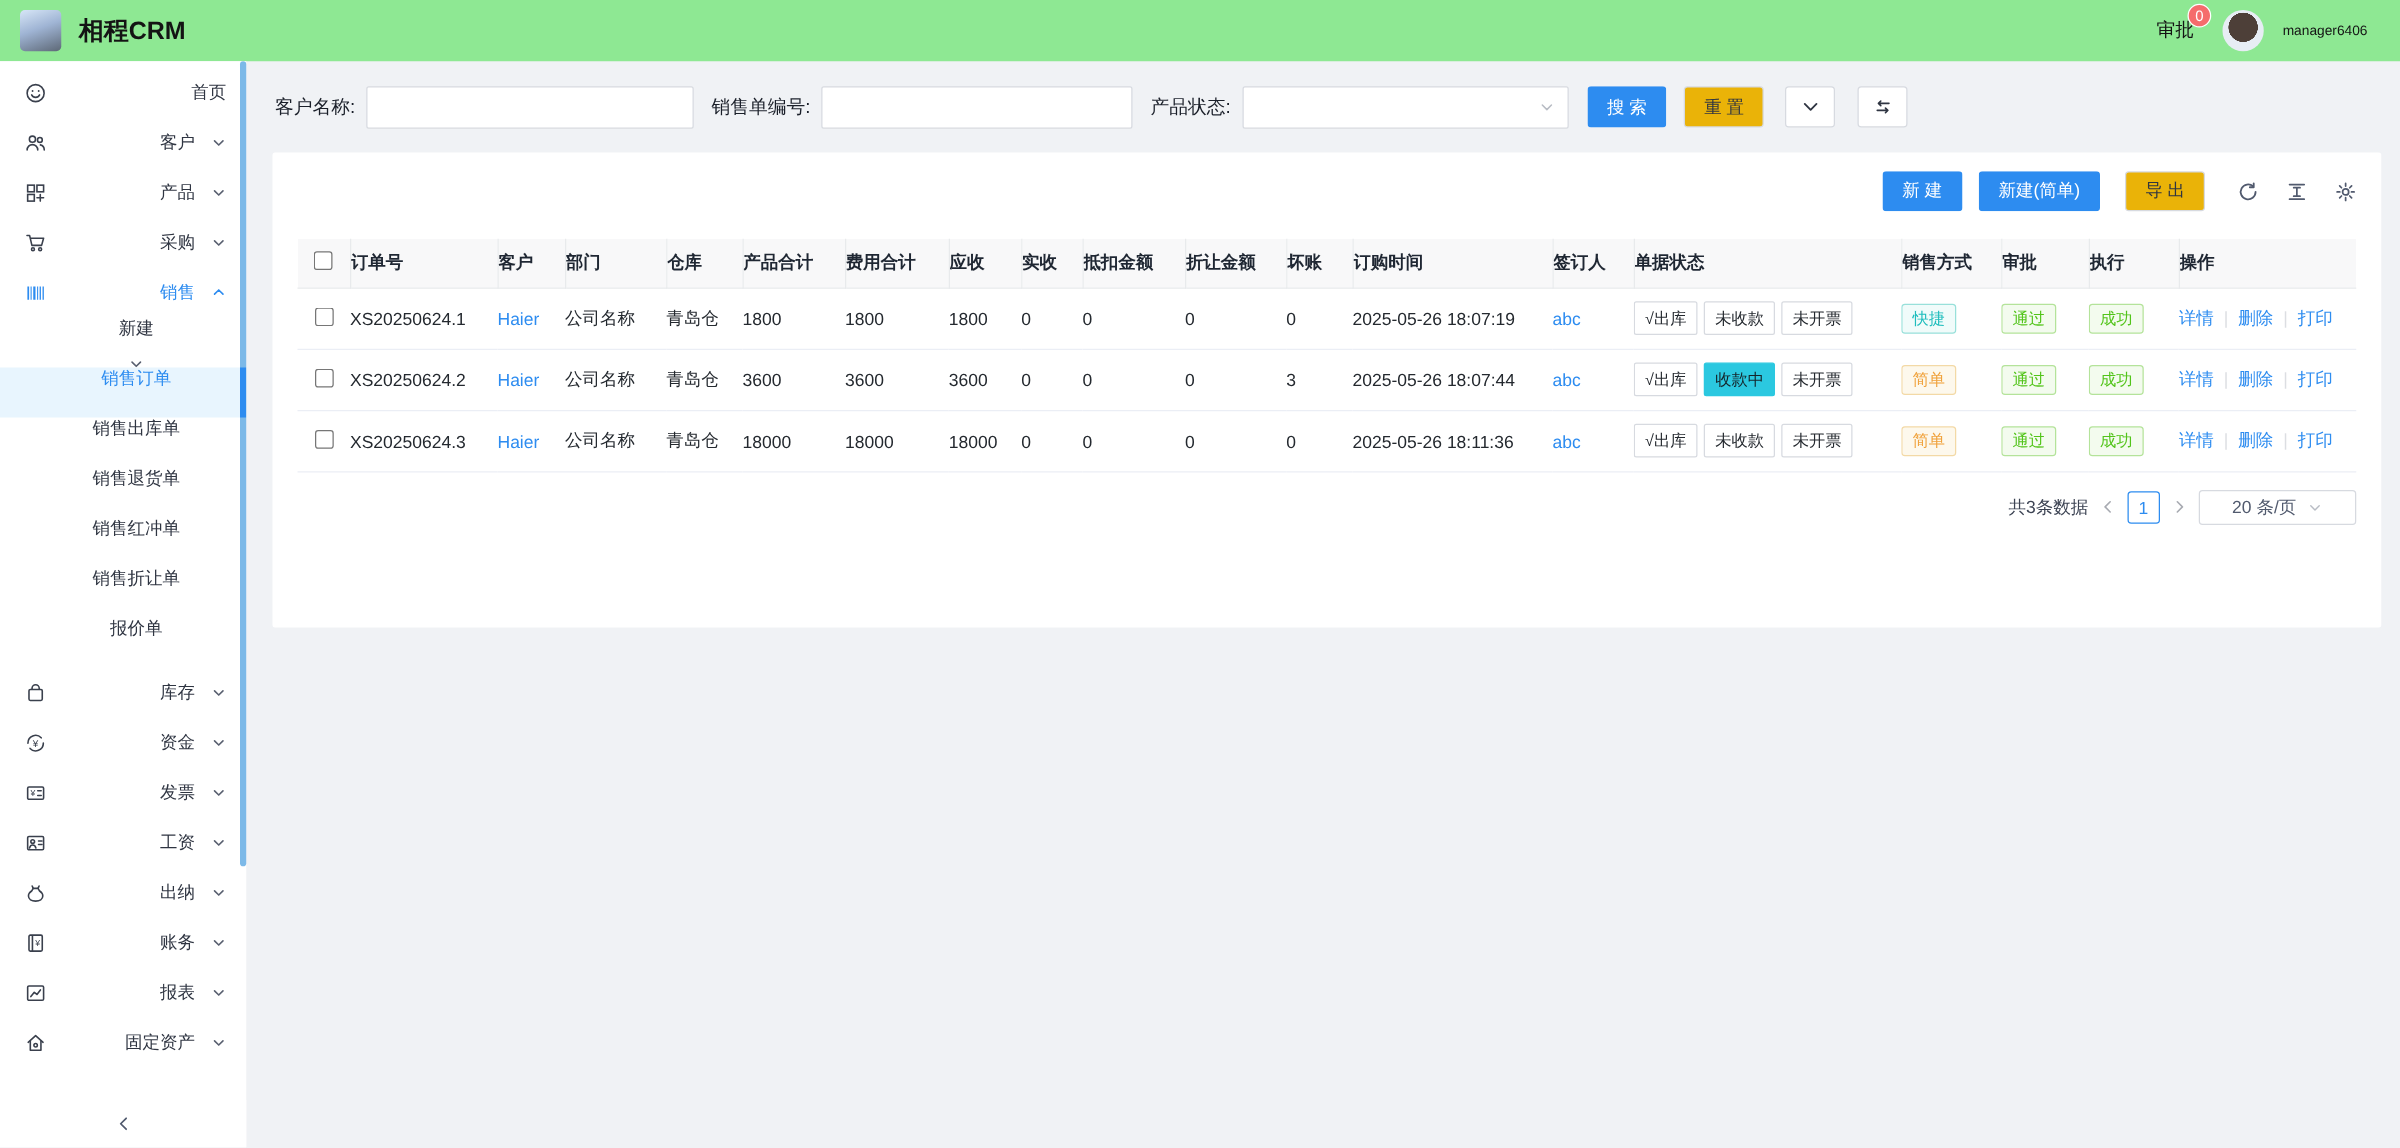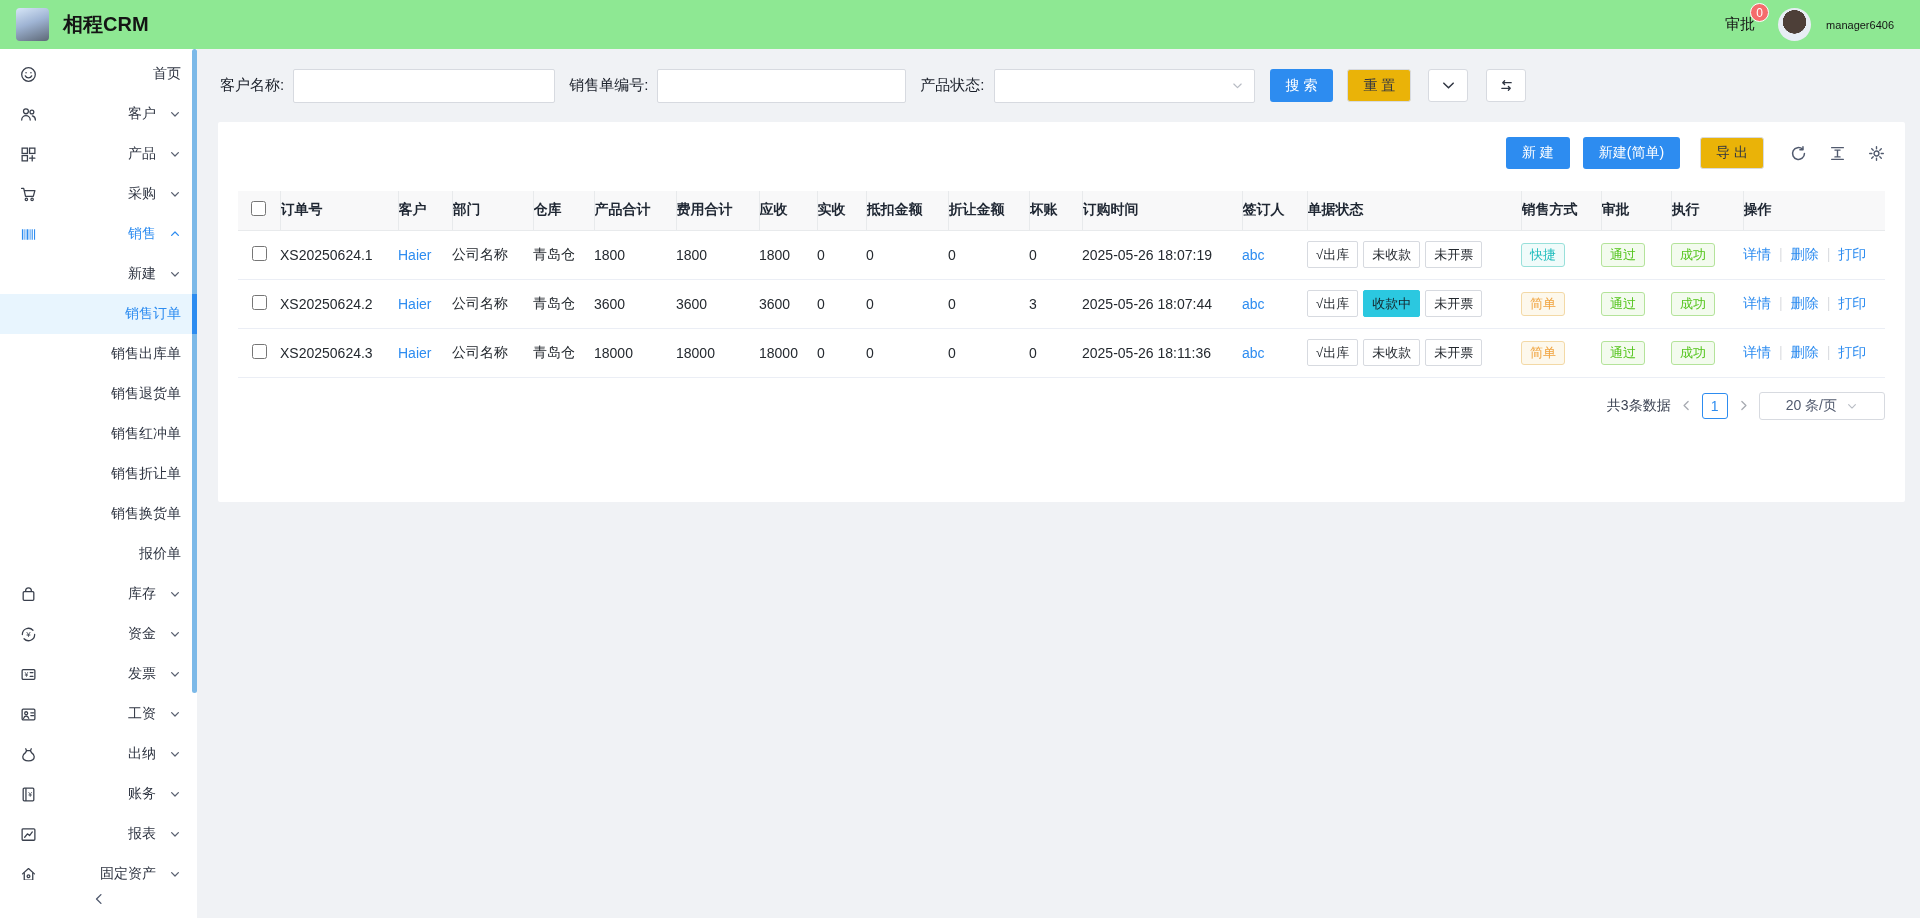--- a/index.html
+++ b/index.html
@@ -29,21 +29,21 @@
     flex-direction:column; flex-shrink:0; }
   .menu { flex:1; overflow:hidden; padding-top:5px; }
   .menu-item { height:40px; display:flex; align-items:center; gap:13px;
     padding:0 16px 0 20px; font-size:14px; color:#2f3542; cursor:pointer; }
   .mi-icon { display:flex; width:17px; justify-content:center; color:#3a404d; }
   .mi-label { flex:1; white-space:nowrap;text-align:right; }
   .chev { display:flex; color:#596070; }
   .chev.up svg { transform:rotate(180deg); }
   .menu-item.active-parent, .menu-item.active-parent .mi-icon,
   .menu-item.active-parent .chev { color:#2d8cf0; }
-  .submenu .menu-item { padding-left:37px; }
+  .submenu .menu-item { padding-left:37px;flex-direction:column; }
   .menu-item.selected { background:#e8f5fe; color:#2d8cf0; position:relative; }
   .menu-item.selected::after { content:""; position:absolute; right:0; top:0;
     width:5px; height:100%; background:#2d8cf0; z-index:3; }
   .side-scrollbar { position:absolute; top:0; right:0; width:5px; height:644px;
     background:#7cb9e8; border-radius:3px; z-index:2; }
   .collapse-bar { height:38px; background:#fff; display:flex; align-items:center;
     justify-content:center; color:#515a6e; cursor:pointer; z-index:4; }
 
   
   main { flex:1; overflow:hidden; }
@@ -223,23 +223,20 @@
           <span class="mi-label">销售出库单</span>
         </div>
         <div class="menu-item">
           <span class="mi-label">销售退货单</span>
         </div>
         <div class="menu-item">
           <span class="mi-label">销售红冲单</span>
         </div>
         <div class="menu-item">
           <span class="mi-label">销售折让单</span>
-        </div>
-        <div class="menu-item">
-          <span class="mi-label">销售换货单</span>
         </div>
         <div class="menu-item">
           <span class="mi-label">报价单</span>
         </div>
       </div>
 
       <div class="menu-item">
         <span class="mi-icon">
           <svg width="17" height="17" viewBox="0 0 16 16" fill="none" stroke="currentColor" stroke-width="1.2">
               <path d="M5.3 5.3V4.4a2.7 2.7 0 0 1 5.4 0v.9"></path>

